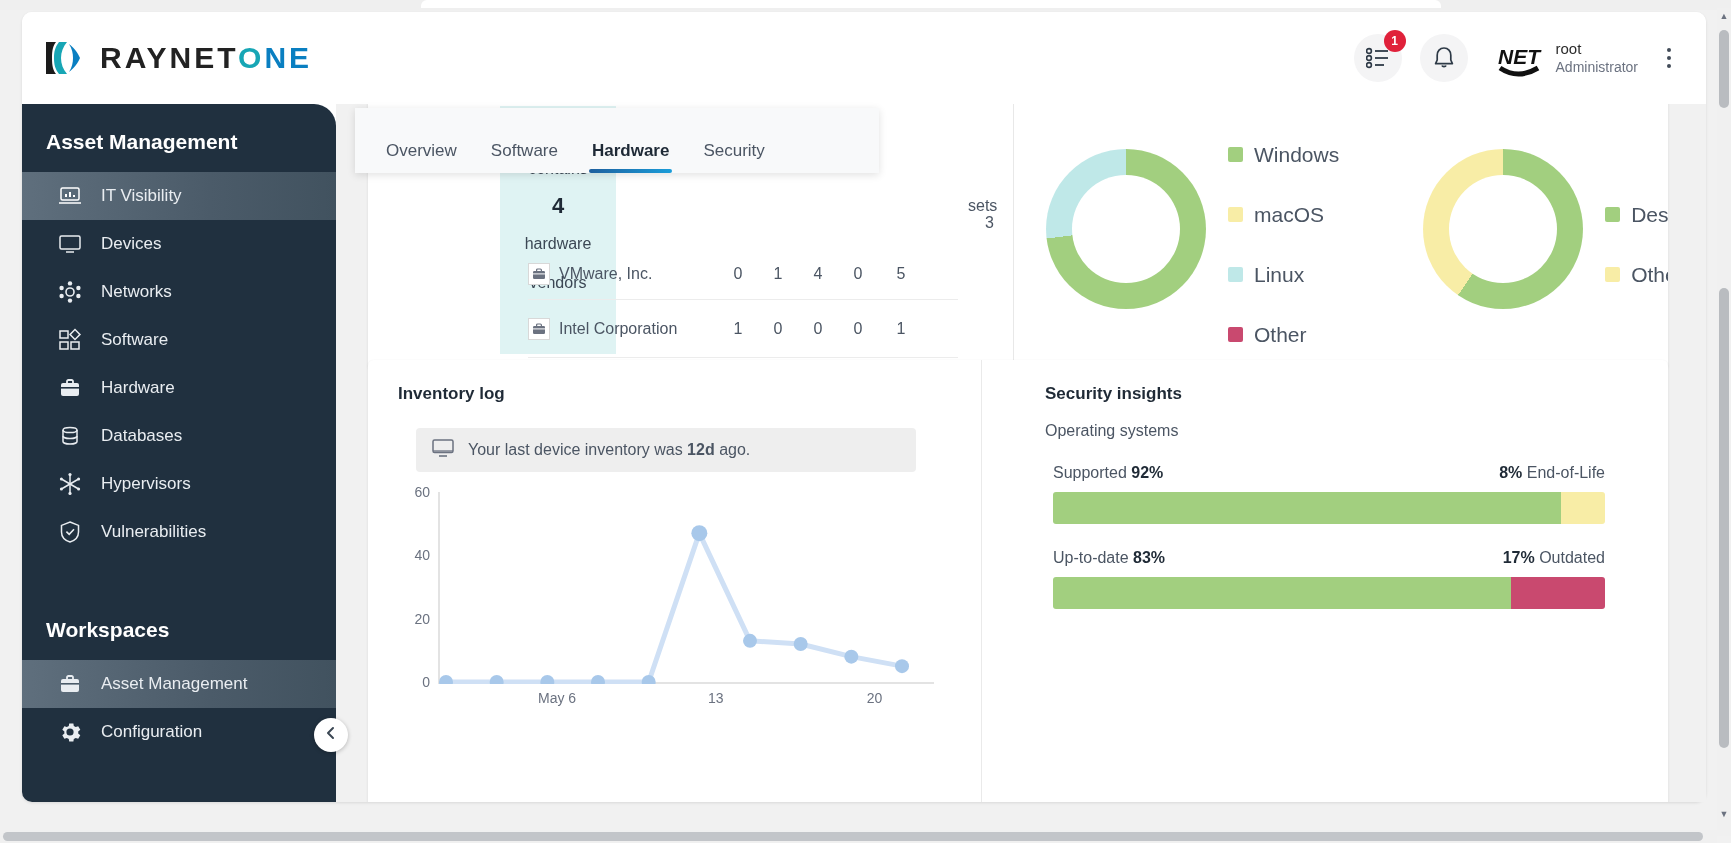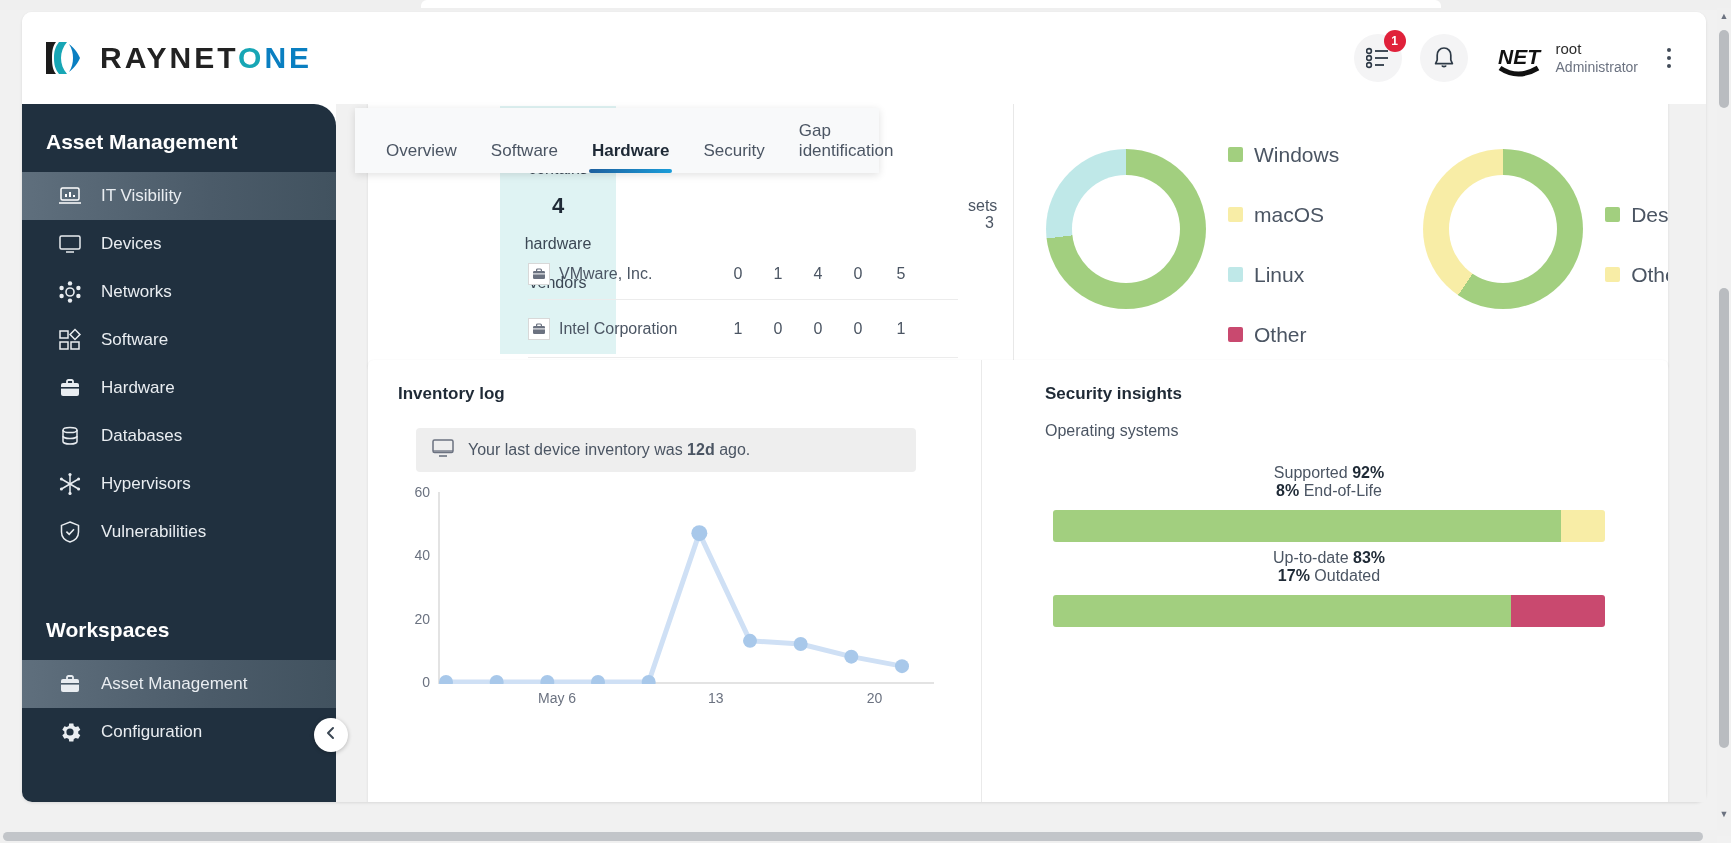--- a/index.html
+++ b/index.html
@@ -98,21 +98,21 @@
   .inv-banner { position:absolute; left:48px; top:68px; width:500px; height:44px; background:#eeeeee;
                 border-radius:4px; display:flex; align-items:center; gap:14px; padding-left:16px;
                 font-size:16px; color:#4b5563; }
 
   .chart { position:absolute; left:30px; top:132px; width:560px; height:230px; }
   .ytick { position:absolute; right:0; transform:translateY(-50%); font-size:14px; color:#6b7280; }
   .xtick { position:absolute; transform:translateX(-50%); font-size:14px; color:#6b7280; }
 
   
   .sec { position:absolute; left:645px; top:0; width:655px; height:478px;text-align:center; }
-  .bar-label { display:flex; justify-content:space-between; font-size:16px; color:#4b5563;flex-direction:column; }
+  .bar-label { display:flex; justify-content:space-between; font-size:16px; color:#4b5563; }
   .bar-label b { color:#1f2a36; }
   .bar { height:32px; border-radius:3px; overflow:hidden; display:flex; margin-top:10px; }
 
   
   .tabs-panel { position:absolute; left:333px; top:96px; width:524px; height:65px; background:#f8f9fa;
                 box-shadow:0 2px 8px rgba(0,0,0,.12); display:flex; align-items:flex-end;
                 padding-left:14px; z-index:30; }
   .tab { position:relative; padding:0 17px 12px 17px; font-size:17px; color:#4b5563; cursor:pointer; }
   .tab.active { color:#1f2a36; font-weight:700; }
   .tab.active::after { content:""; position:absolute; left:14px; right:14px; bottom:0; height:4px;
@@ -499,21 +499,20 @@
           </div>
         </div>
       </div>
     </div>
 
     <div class="tabs-panel">
       <div class="tab">Overview</div>
       <div class="tab">Software</div>
       <div class="tab active">Hardware</div>
       <div class="tab">Security</div>
-      <div class="tab">Gap identification</div>
     </div>
   </div>
 
   <div class="vscroll-outer">
     <div class="vscroll-arrow" style="top:0">▲</div>
     <div class="vscroll-thumb" style="top:22px;height:78px"></div>
     <div class="vscroll-thumb" style="top:280px;height:460px"></div>
     <div class="vscroll-arrow" style="bottom:14px">▼</div>
   </div>
   <div class="hscroll-outer">

